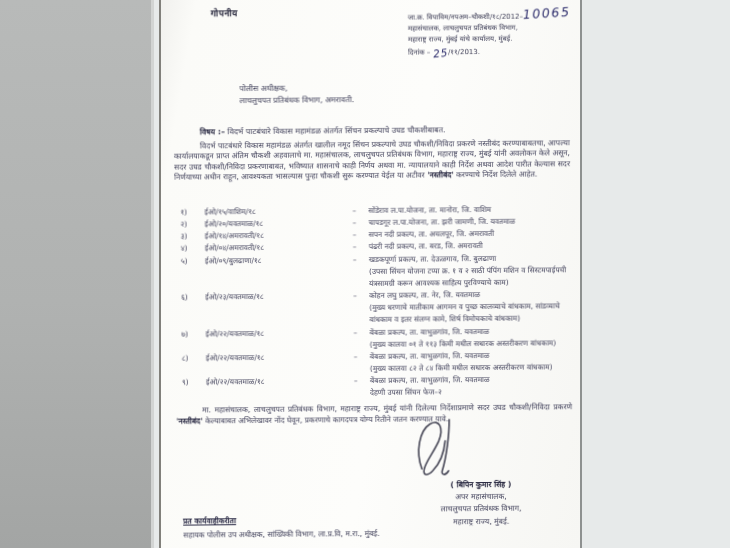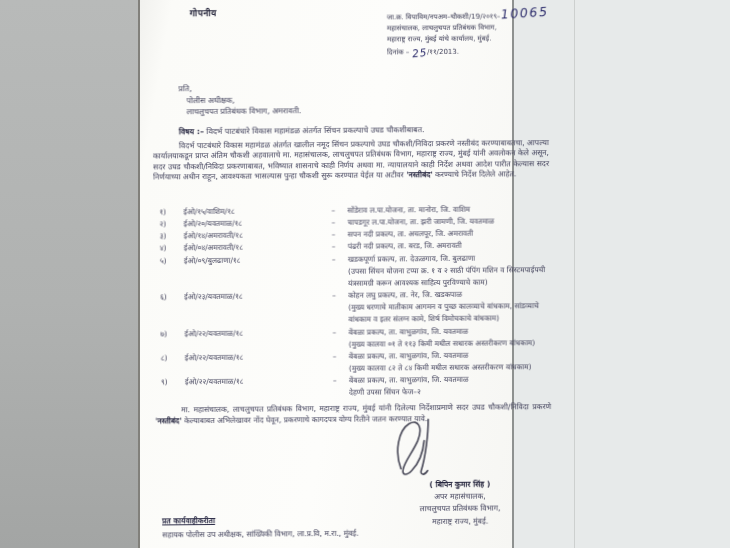--- a/index.html
+++ b/index.html
@@ -10,38 +10,38 @@
   .left-strip{
     position:absolute;left:0;top:0;width:151px;height:548px;
     background:linear-gradient(180deg,#b8bab9 0%,#b0b2b1 55%,#a3a5a4 100%);
     border-right:3px solid #d2d4d3;
   }
   .right-strip{
     position:absolute;left:574px;top:0;width:156px;height:548px;
     background:#e7eaea;border-left:1px solid #cdd0cf;
   }
   .page{
-    position:absolute;left:138px;top:0;width:376px;height:548px;box-sizing:border-box;
+    position:absolute;left:159px;top:0;width:423px;height:548px;box-sizing:border-box;
     background:linear-gradient(100deg,#f1f1ee 0%,#fbfbf8 7%,#fdfdfb 55%,#f6f6f3 100%);
     border-left:2px solid #81807b;border-right:2px solid #8e9190;
   }
   .content{
     position:absolute;inset:0;transform:rotate(-0.5deg);filter:blur(0.22px);
     color:#40405a;font-size:7.6px;
   }
   .content > div{position:absolute;}
   .ink-bold{color:#2b2b44;font-weight:bold;}
   .confidential{left:52px;top:5px;font-size:9px;font-weight:bold;color:#24243a;letter-spacing:.5px;}
   .logo{left:46px;top:20px;width:62px;height:58px;}
   .refblock{left:249px;top:10px;width:172px;font-size:7px;line-height:11px;color:#3c3c55;}
   .hand{color:#2d2d6c;display:inline-block;font-style:italic;}
   .hand-number{font-size:12.5px;letter-spacing:1.6px;transform:rotate(-3deg) translateY(-1px);}
   .hand-day{font-size:10.5px;letter-spacing:1px;transform:translateY(2.5px) rotate(-6deg);}
   .recipient{left:40px;top:82px;font-size:7.8px;line-height:11.5px;}
-  .recipient .ind{margin-left:8px;}
+  .recipient .ind{margin-left:40px;}
   .subject{left:40px;top:125px;font-size:7.8px;width:360px;}
   .para{left:14px;top:140px;width:396px;text-align:justify;text-indent:26px;line-height:10.3px;}
   .cases{left:20px;top:205px;width:392px;font-size:7.4px;line-height:12.15px;}
   .case-row{display:grid;grid-template-columns:24px 148px 16px 1fr;}
   .c-note{display:block;}
   .closing{left:14px;top:404px;width:396px;text-align:justify;text-indent:26px;line-height:10.6px;}
   .sigmark{left:246px;top:416px;width:52px;height:64px;}
   .signblock{left:230px;top:480px;width:176px;text-align:center;font-size:7.6px;line-height:12.2px;}
   .signblock .name{color:#26263e;font-weight:bold;}
   .footer{left:20px;top:513px;font-size:7.6px;line-height:13.5px;}
@@ -53,28 +53,27 @@
 <div class="left-strip"></div>
 <div class="right-strip"></div>
 
 <div class="page">
   <div class="content">
 
     <div class="confidential">गोपनीय</div>
 
 
     <div class="refblock">
-      <div><span>जा.क्र. विपाविम/नपअम–चौकशी/19/२०१९–</span><span class="hand hand-number">10065</span></div>
+      <div><span>जा.क्र. विपाविम/नपअम–चौकशी/१८/2012–</span><span class="hand hand-number">10065</span></div>
       <div>महासंचालक, लाचलुचपत प्रतिबंधक विभाग,</div>
       <div>महाराष्ट्र राज्य, मुंबई यांचे कार्यालय, मुंबई.</div>
       <div><span>दिनांक –</span> <span class="hand hand-day">25</span><span>/११/2013.</span></div>
     </div>
 
     <div class="recipient">
-      <div>प्रति,</div>
       <div class="ind">पोलीस अधीक्षक,</div>
       <div class="ind">लाचलुचपत प्रतिबंधक विभाग, अमरावती.</div>
     </div>
 
     <div class="subject">
       <span class="ink-bold">विषय :–</span>
       <span>विदर्भ पाटबंधारे विकास महामंडळ अंतर्गत सिंचन प्रकल्पाचे उघड चौकशीबाबत.</span>
     </div>
 
     <div class="para"><span>विदर्भ पाटबंधारे विकास महामंडळ अंतर्गत खालील नमूद सिंचन प्रकल्पाचे उघड चौकशी/निविदा प्रकरणे नस्तीबंद करण्याबाबतचा, आपल्या कार्यालयाकडून प्राप्त अंतिम चौकशी अहवालाचे मा. महासंचालक, लाचलुचपत प्रतिबंधक विभाग, महाराष्ट्र राज्य, मुंबई यांनी अवलोकन केले असून, सदर उघड चौकशी/निविदा प्रकरणाबाबत, भविष्यात शासनाचे काही निर्णय अथवा मा. न्यायालयाने काही निर्देश अथवा आदेश पारीत केल्यास सदर निर्णयाच्या अधीन राहून, आवश्यकता भासल्यास पुन्हा चौकशी सुरू करण्यात येईल या अटीवर </span><span class="ink-bold">'नस्तीबंद'</span><span> करण्याचे निर्देश दिलेले आहेत.</span></div>
@@ -107,21 +106,21 @@
       <div class="case-row">
         <span>५)</span>
         <span>ईओ/०९/बुलढाणा/१८</span>
         <span>–</span>
         <span><span>खडकपूर्णा प्रकल्प, ता. देऊळगाव, जि. बुलढाणा</span><span class="c-note">(उपसा सिंचन योजना टप्पा क्र. १ व २ साठी पंपिंग मशिन व सिस्टमपाईपची यंत्रसामग्री करून आवश्यक साहित्य पुरविण्याचे काम)</span></span>
       </div>
       <div class="case-row">
         <span>६)</span>
         <span>ईओ/२३/यवतमाळ/१८</span>
         <span>–</span>
-        <span><span>कोहन लघु प्रकल्प, ता. नेर, जि. खडकपाळ</span><span class="c-note">(मुख्य धरणाचे मातीकाम आगमन व पुच्छ कालव्याचे बांधकाम, सांडव्याचे बांधकाम व इतर संलग्न कामे, शिर्ष विमोचकाचे बांधकाम)</span></span>
+        <span><span>कोहन लघु प्रकल्प, ता. नेर, जि. यवतमाळ</span><span class="c-note">(मुख्य धरणाचे मातीकाम आगमन व पुच्छ कालव्याचे बांधकाम, सांडव्याचे बांधकाम व इतर संलग्न कामे, शिर्ष विमोचकाचे बांधकाम)</span></span>
       </div>
       <div class="case-row">
         <span>७)</span>
         <span>ईओ/२२/यवतमाळ/१८</span>
         <span>–</span>
         <span><span>बेंबळा प्रकल्प, ता. बाभुळगांव, जि. यवतमाळ</span><span class="c-note">(मुख्य कालवा ०१ ते ११३ किमी मधील सधारक अस्तरीकरण बांधकाम)</span></span>
       </div>
       <div class="case-row">
         <span>८)</span>
         <span>ईओ/२२/यवतमाळ/१८</span>

